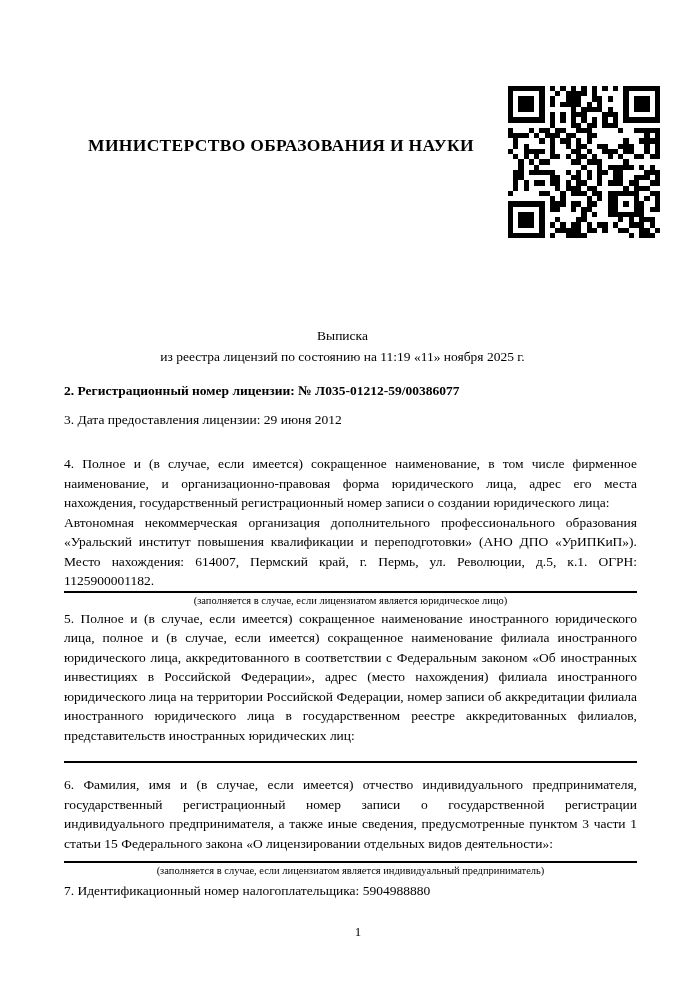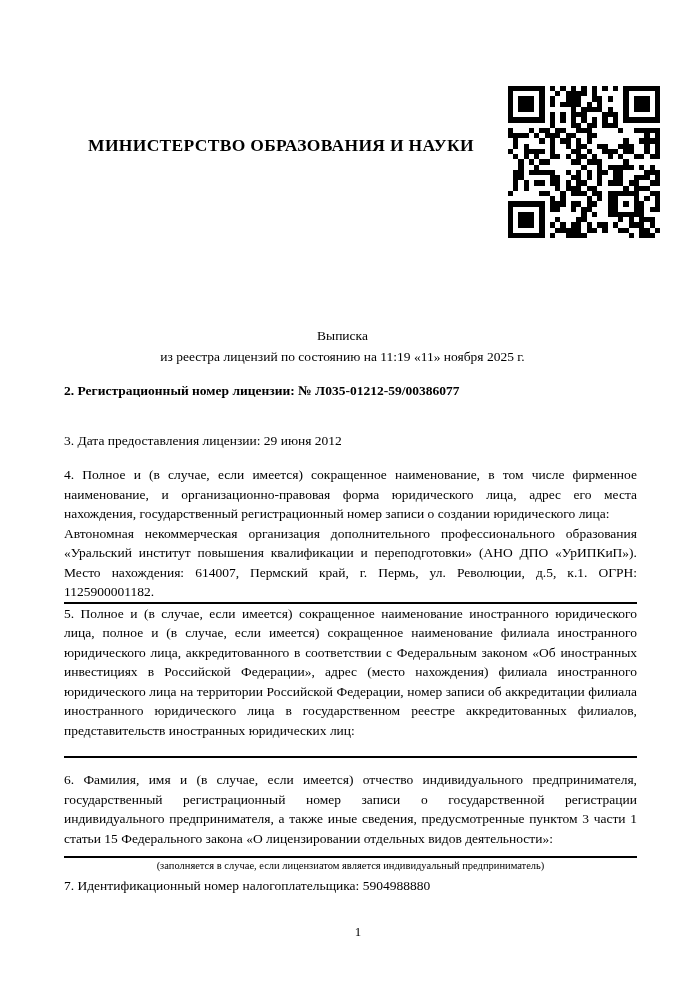--- a/index.html
+++ b/index.html
@@ -33,22 +33,22 @@
   .body{
     position:absolute;top:364px;left:64px;width:573px;
     font-size:13.5px;line-height:20px;
   }
   .hint{
     font-size:10.5px;line-height:16px;text-align:center;
   }
   .para{text-align:justify;line-height:19.5px;}
   .rule{border-top:2px solid #000;height:0;}
   .f2{margin-top:17px;font-weight:bold;}
-  .f3{margin-top:30px;}
-  .f4{margin-top:14px;}
+  .f3{margin-top:9px;}
+  .f4{margin-top:24px;}
   .f5{}
   .f6{margin-top:12px;}
   .f7{margin-top:2px;}
   .blank-rule{margin-top:16px;}
   .close-rule{margin-top:8px;}
   .page-number{
     position:absolute;top:924px;left:0;width:100%;
     text-align:center;font-size:13px;
   }
 </style>
@@ -504,20 +504,21 @@
     </div>
 
     <div class="item f3">
       <div>3. Дата предоставления лицензии: 29 июня 2012</div>
     </div>
 
     <div class="item f4">
       <div class="para">4. Полное и (в случае, если имеется) сокращенное наименование, в том числе фирменное наименование, и организационно-правовая форма юридического лица, адрес его места нахождения, государственный регистрационный номер записи о создании юридического лица:</div>
       <div class="para">Автономная некоммерческая организация дополнительного профессионального образования «Уральский институт повышения квалификации и переподготовки» (АНО ДПО «УрИПКиП»). Место нахождения: 614007, Пермский край, г. Пермь, ул. Революции, д.5, к.1. ОГРН: 1125900001182.</div>
       <div class="rule"></div>
+      <div class="hint">(заполняется в случае, если лицензиатом является юридическое лицо)</div>
     </div>
 
     <div class="item f5">
       <div class="para">5. Полное и (в случае, если имеется) сокращенное наименование иностранного юридического лица, полное и (в случае, если имеется) сокращенное наименование филиала иностранного юридического лица, аккредитованного в соответствии с Федеральным законом «Об иностранных инвестициях в Российской Федерации», адрес (место нахождения) филиала иностранного юридического лица на территории Российской Федерации, номер записи об аккредитации филиала иностранного юридического лица в государственном реестре аккредитованных филиалов, представительств иностранных юридических лиц:</div>
       <div class="rule blank-rule"></div>
     </div>
 
     <div class="item f6">
       <div class="para">6. Фамилия, имя и (в случае, если имеется) отчество индивидуального предпринимателя, государственный регистрационный номер записи о государственной регистрации индивидуального предпринимателя, а также иные сведения, предусмотренные пунктом 3 части 1 статьи 15 Федерального закона «О лицензировании отдельных видов деятельности»:</div>
       <div class="rule close-rule"></div>

